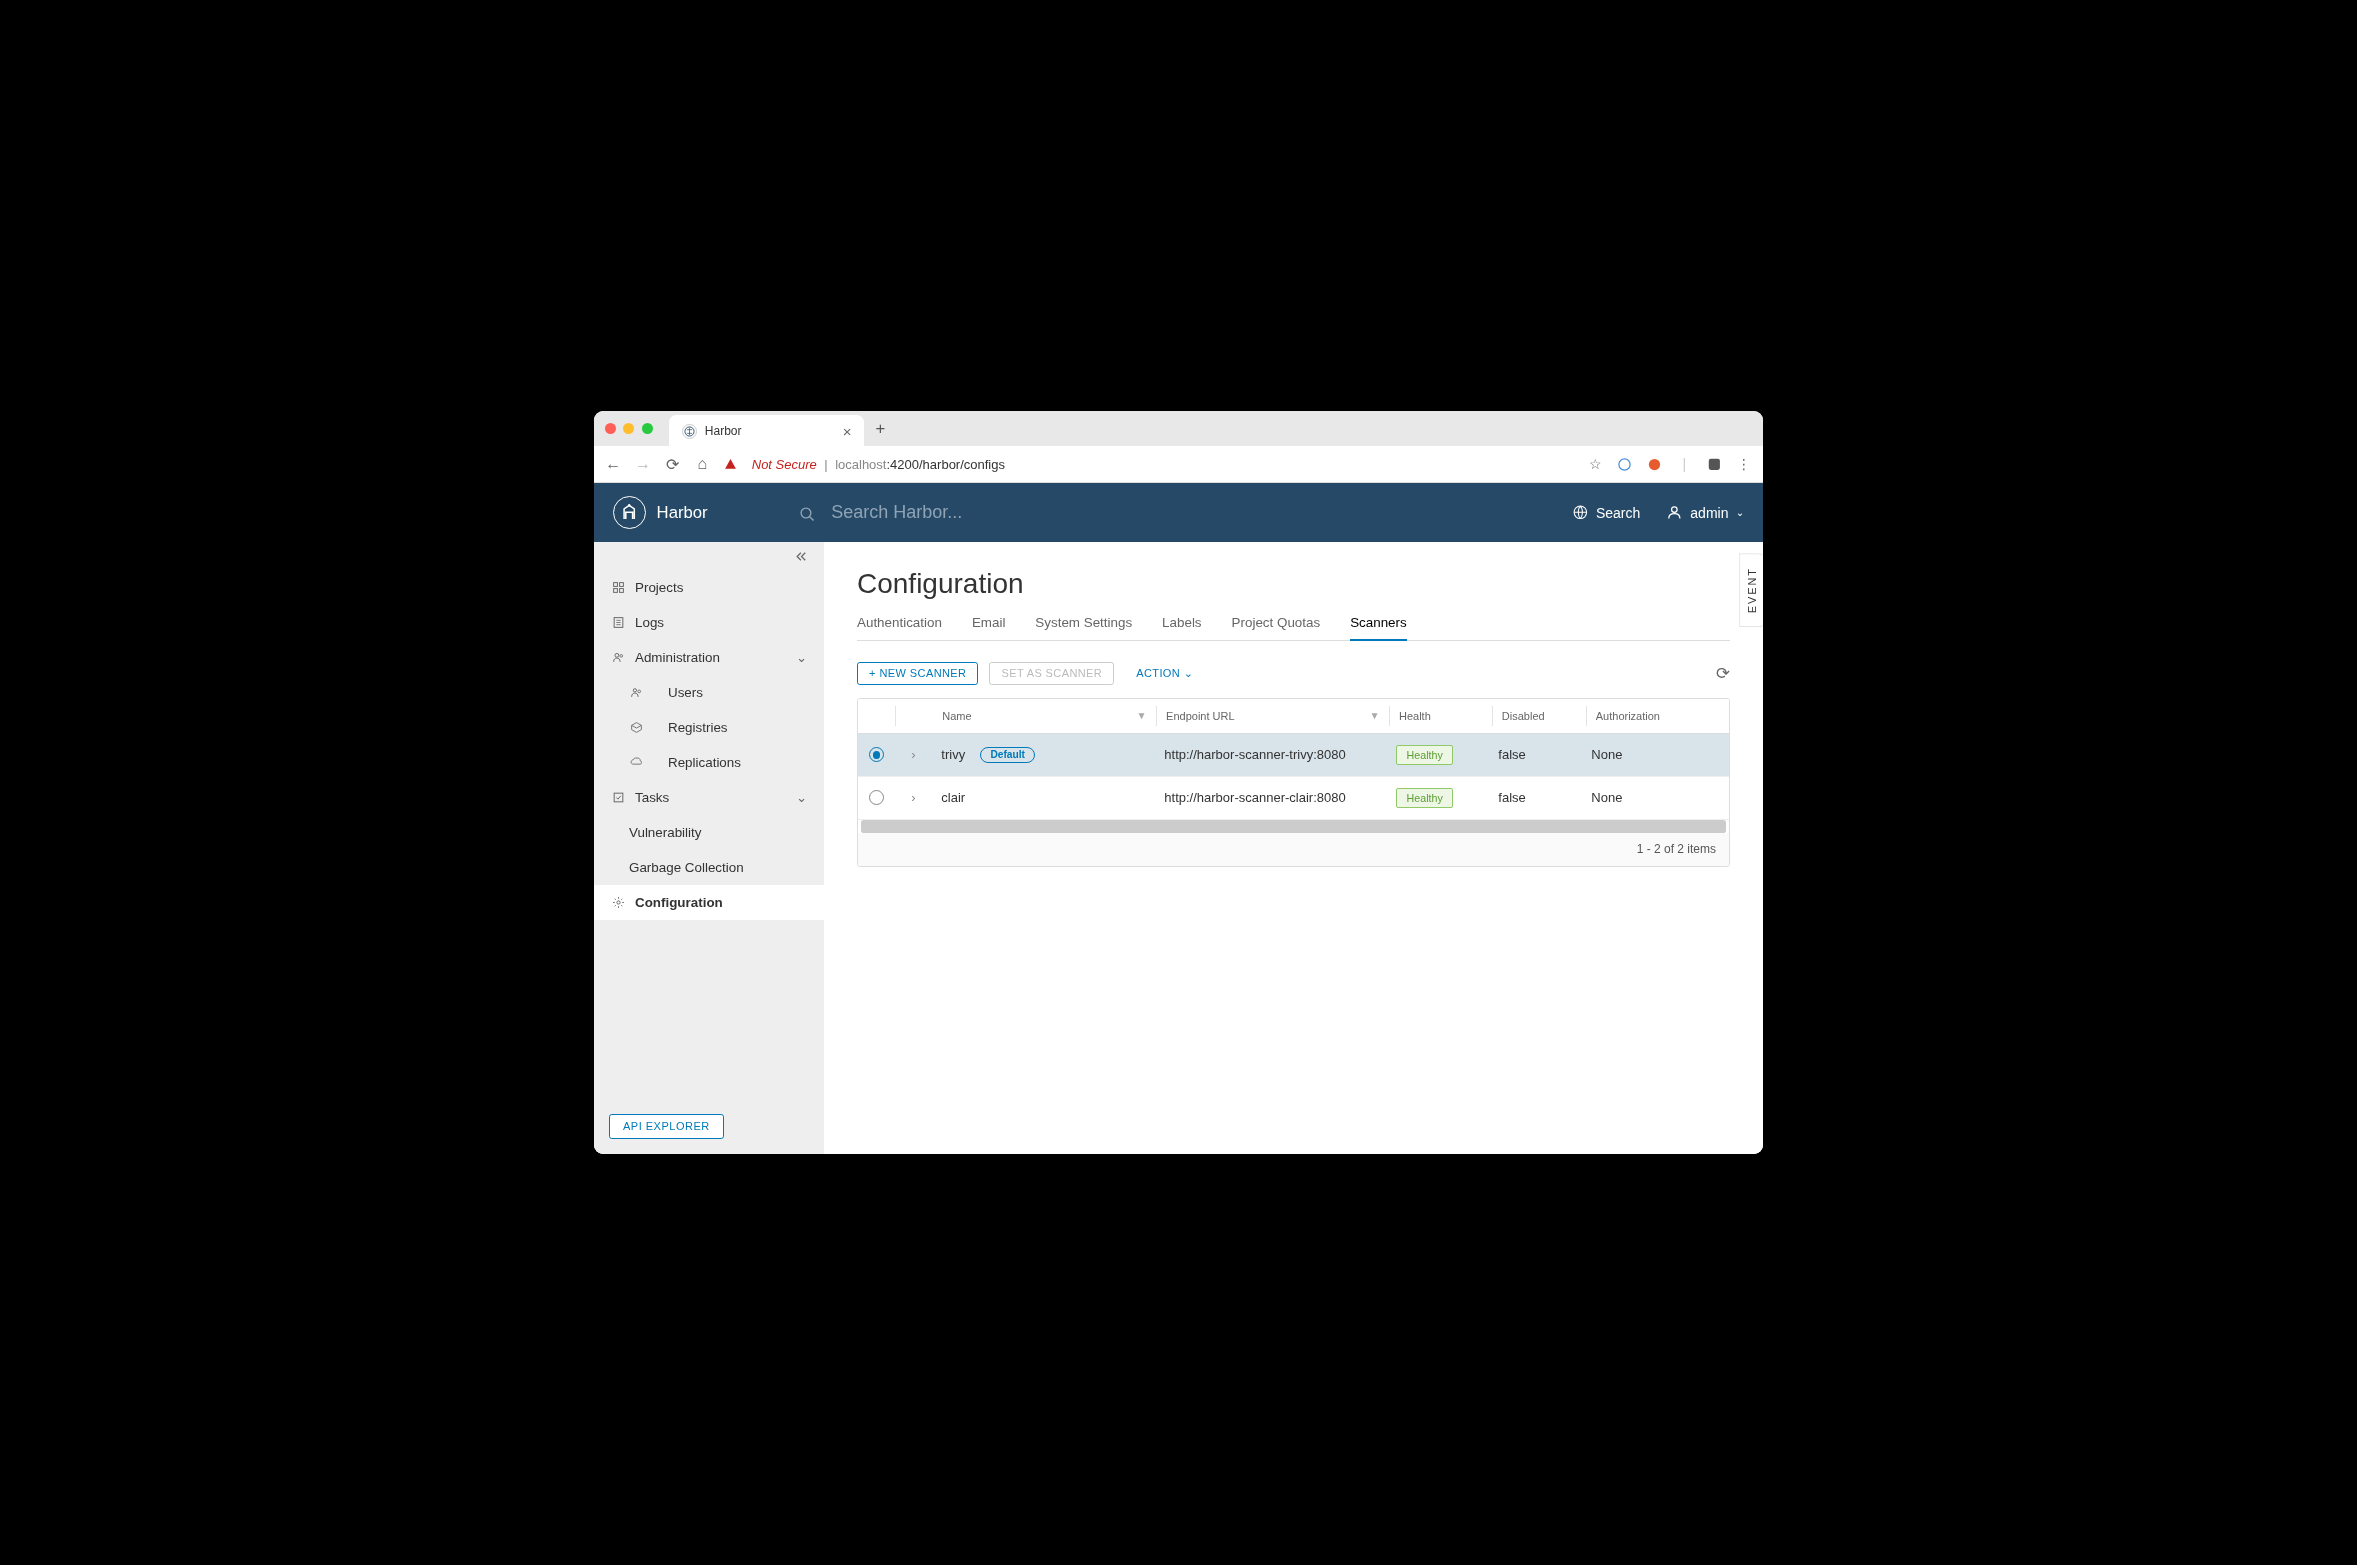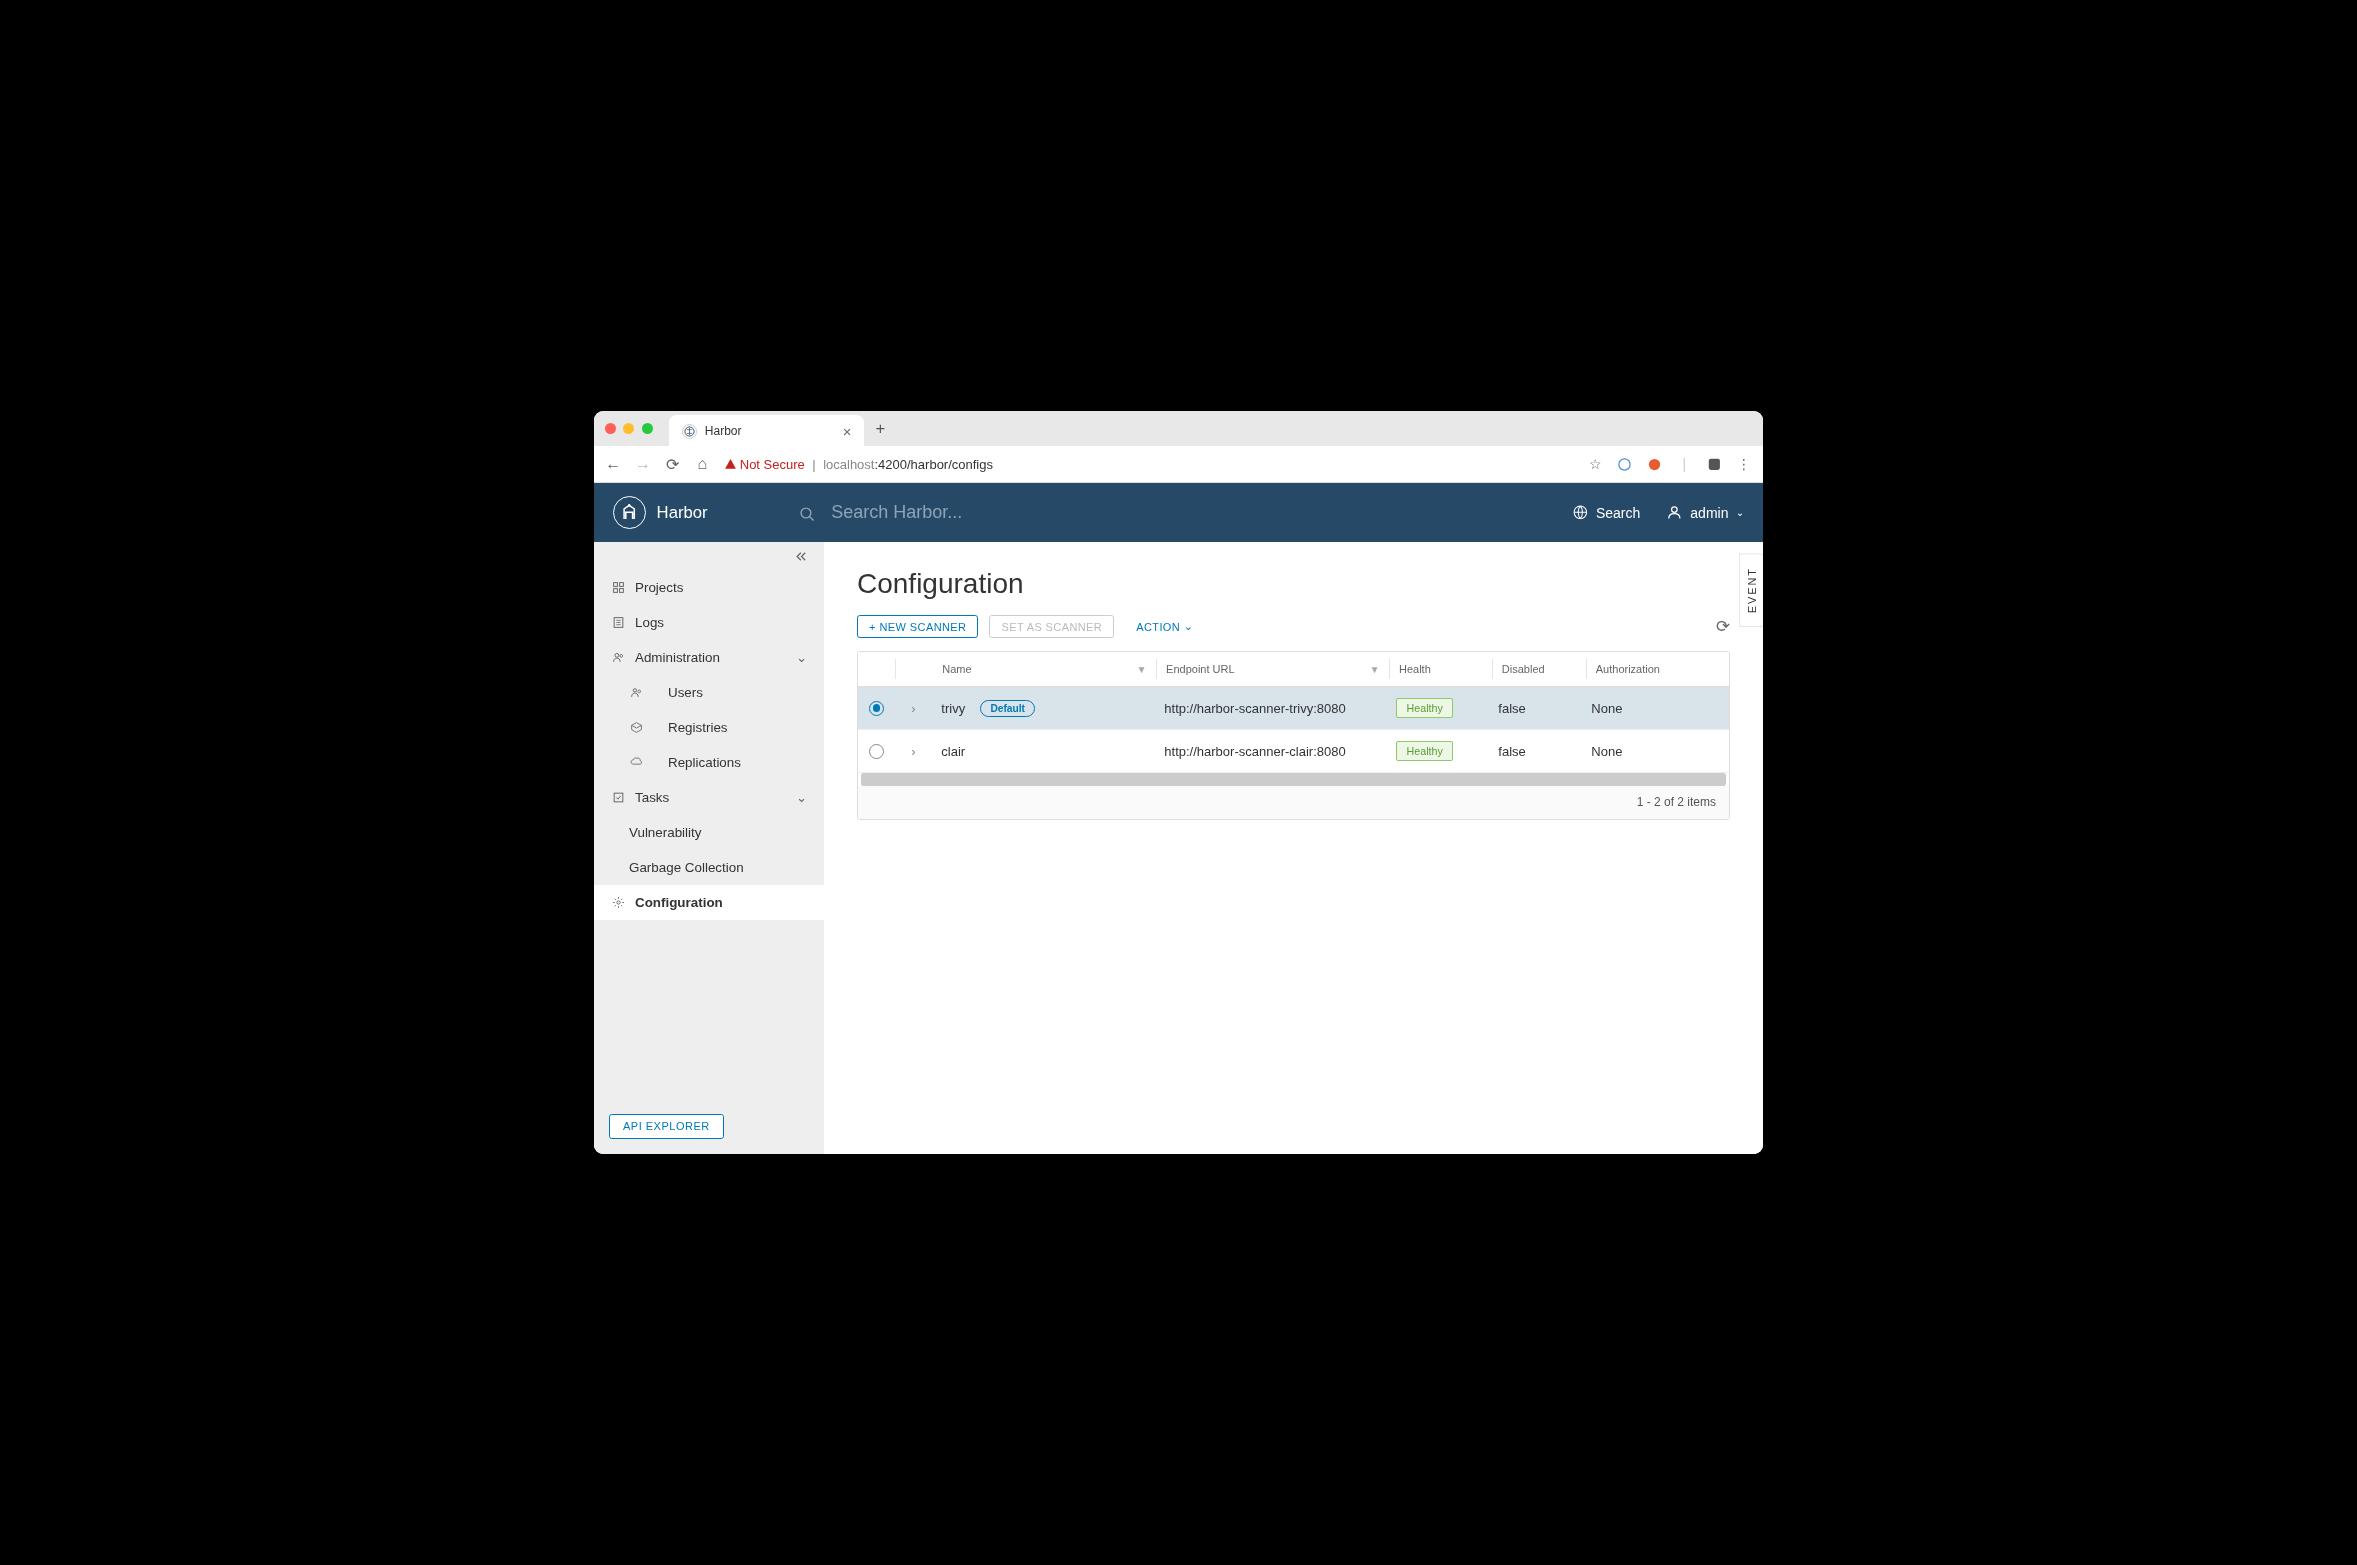--- a/index.html
+++ b/index.html
@@ -11,21 +11,21 @@
 .dot-r { background: #ff5f56; } .dot-y { background: #ffbd2e; } .dot-g { background: #27c93f; }
 .tab { background: #fff; border-radius: 7.4px 7.4px 0 0; height: 32px; margin-left: 16.7px; display: flex; align-items: center; padding: 0 13px; gap: 7.4px; margin-top: 5.6px; min-width: 195px; }
 .favicon { width: 15px; height: 15px; border-radius: 50%; background: #fff; border: 0.9px solid #ccc; display: flex; align-items: center; justify-content: center; font-size: 9.3px; }
 .tab-title { font-size: 12px; color: #333; flex: 1; }
 .tab-close { color: #666; font-size: 15px; cursor: pointer; }
 .new-tab { margin-left: 11px; color: #555; font-size: 16.7px; cursor: pointer; }
 .url-bar { background: #fff; height: 37px; display: flex; align-items: center; padding: 0 11px; gap: 13px; border-bottom: 0.9px solid #ddd; }
 .nav-icon { color: #5f6368; font-size: 16px; cursor: pointer; width: 16.7px; text-align: center; }
 .nav-icon.disabled { color: #bbb; }
 .url-text { flex: 1; font-size: 13px; color: #333; display: flex; align-items: center; gap: 5.6px; }
-.not-secure { color: #c5221f; display: flex; align-items: center; gap: 3px; }
+.not-secure { color: #c5221f; display: flex; align-items: center; gap: 15px; font-style: italic; }
 .url-sep { color: #888; margin: 0 1.9px; }
 .url-host { color: #888; }
 .url-path { color: #333; }
 .ext-icons { display: flex; align-items: center; gap: 13px; }
 .ext-icon { width: 16.7px; height: 16.7px; display: flex; align-items: center; justify-content: center; font-size: 14px; color: #666; }
 .header { background: #264967; height: 59px; display: flex; align-items: center; padding: 0 18.6px; color: #fff; }
 .logo-box { display: flex; align-items: center; gap: 11px; width: 186px; }
 .logo-circle { width: 33px; height: 33px; border: 1.9px solid #fff; border-radius: 50%; display: flex; align-items: center; justify-content: center; }
 .brand { font-size: 16.7px; font-weight: 400; color: #fff; }
 .search-box { display: flex; align-items: flex-end; gap: 16px; color: #8fa3b5; font-size: 18px; }
@@ -262,20 +262,28 @@
             </svg>
           </span>
         <span>Configuration</span>
       </div>
       <button class="api-btn">API EXPLORER</button>
     </div>
 
     <div class="main">
       <div class="event-tab">EVENT</div>
       <h1 class="page-title">Configuration</h1>
+      <div class="tabs">
+        <div class="tab-item">Authentication</div>
+        <div class="tab-item">Email</div>
+        <div class="tab-item">System Settings</div>
+        <div class="tab-item">Labels</div>
+        <div class="tab-item">Project Quotas</div>
+        <div class="tab-item active">Scanners</div>
+      </div>
       <div class="toolbar">
         <button class="btn btn-outline">
             <span>+</span>
             <span>NEW SCANNER</span>
           </button>
         <button class="btn btn-disabled">SET AS SCANNER</button>
         <button class="btn btn-link">
             <span>ACTION</span> 
             <span>⌄</span>
           </button>

